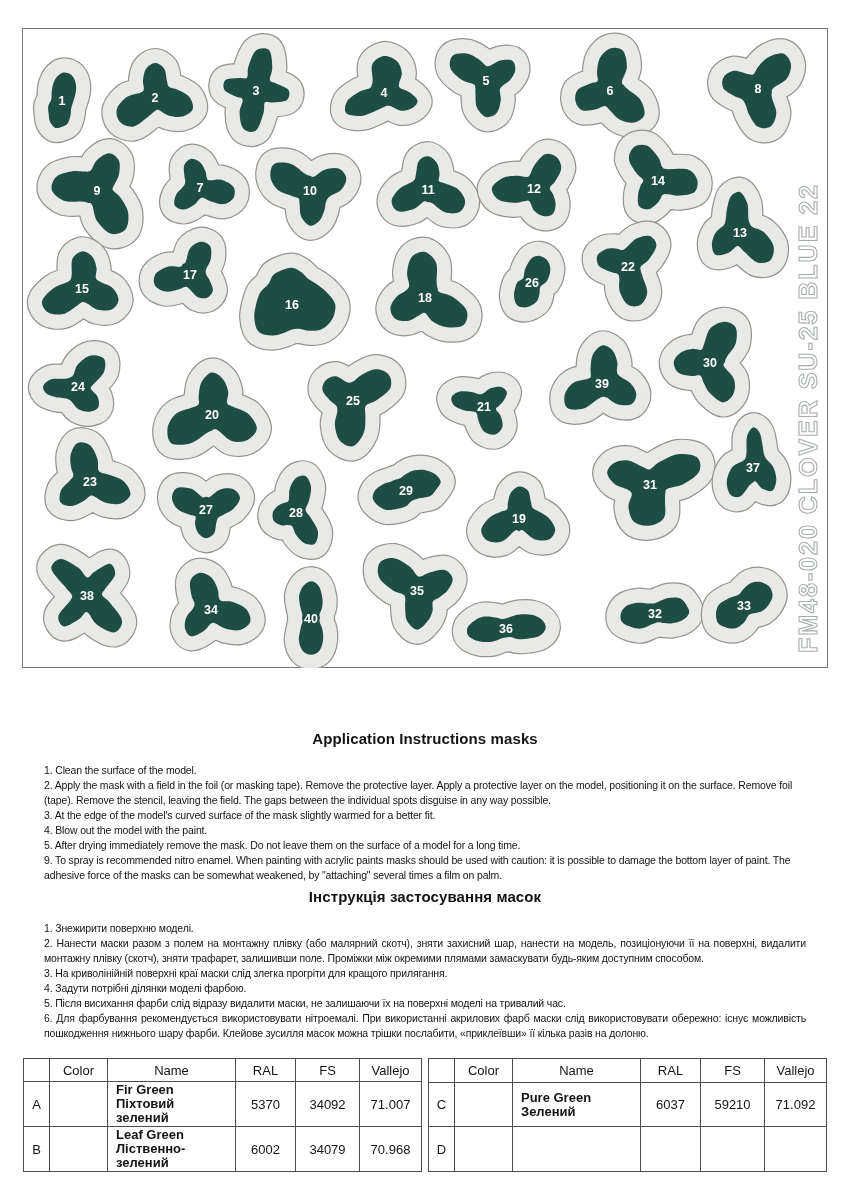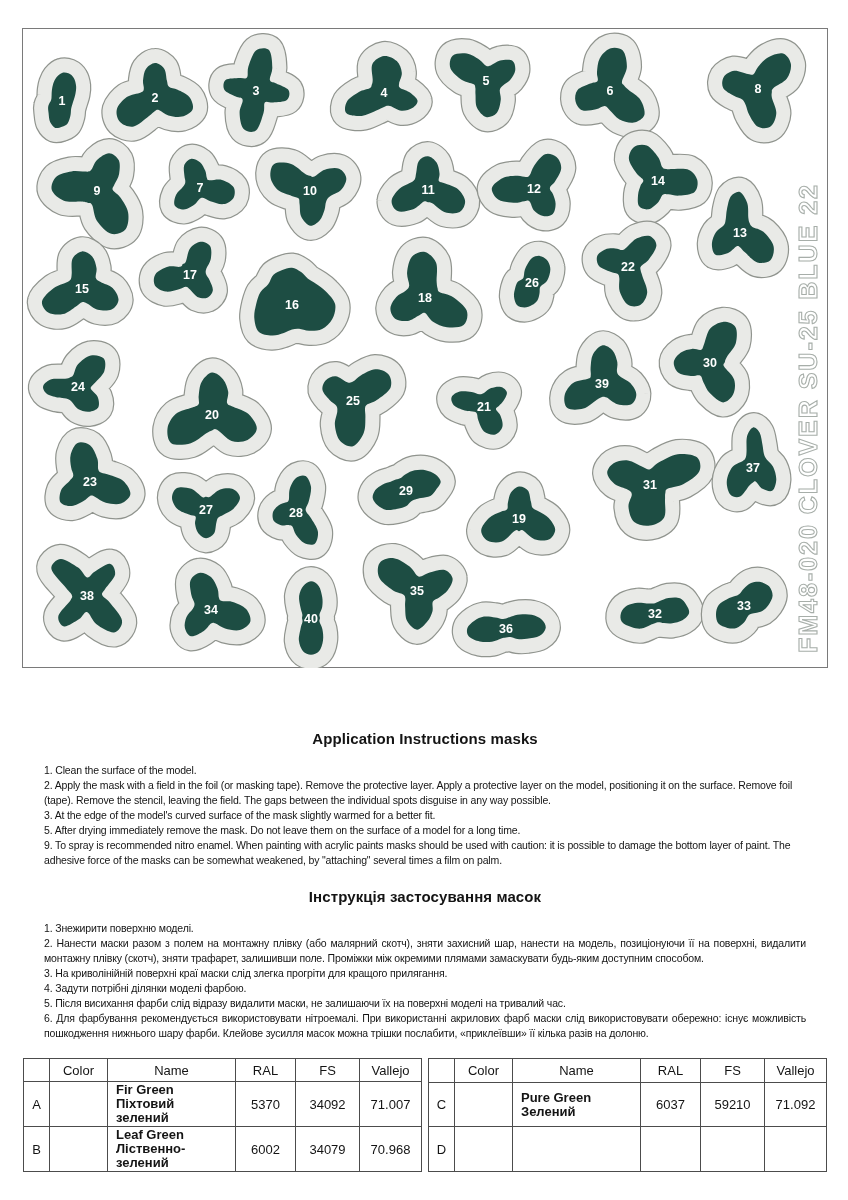--- a/index.html
+++ b/index.html
@@ -274,20 +274,21 @@
     <text transform="translate(795,625) rotate(-90)" font-family="Liberation Sans, sans-serif" font-weight="bold" font-size="26" letter-spacing="2" textLength="470" lengthAdjust="spacingAndGlyphs" fill="none" stroke="#a7aea9" stroke-width="1.1">FM48-020 CLOVER SU-25 BLUE 22</text>
   </svg>
 </div>
 
 <div id="instr-en" class="section">
   <h2 class="sec-title">Application Instructions masks</h2>
   <div>
     <div class="instr-item">1. Clean the surface of the model.</div>
     <div class="instr-item">2. Apply the mask with a field in the foil (or masking tape). Remove the protective layer. Apply a protective layer on the model, positioning it on the surface. Remove foil (tape). Remove the stencil, leaving the field. The gaps between the individual spots disguise in any way possible.</div>
     <div class="instr-item">3. At the edge of the model's curved surface of the mask slightly warmed for a better fit.</div>
+    <div class="instr-item">4. Blow out the model with the paint.</div>
     <div class="instr-item">5. After drying immediately remove the mask. Do not leave them on the surface of a model for a long time.</div>
     <div class="instr-item">9. To spray is recommended nitro enamel. When painting with acrylic paints masks should be used with caution: it is possible to damage the bottom layer of paint. The adhesive force of the masks can be somewhat weakened, by "attaching" several times a film on palm.</div>
   </div>
 </div>
 
 <div id="instr-uk" class="section">
   <h2 class="sec-title">Інструкція застосування масок</h2>
   <div>
     <div class="instr-item">1. Знежирити поверхню моделі.</div>
     <div class="instr-item">2. Нанести маски разом з полем на монтажну плівку (або малярний скотч), зняти захисний шар, нанести на модель, позиціонуючи її на поверхні, видалити монтажну плівку (скотч), зняти трафарет, залишивши поле. Проміжки між окремими плямами замаскувати будь-яким доступним способом.</div>

